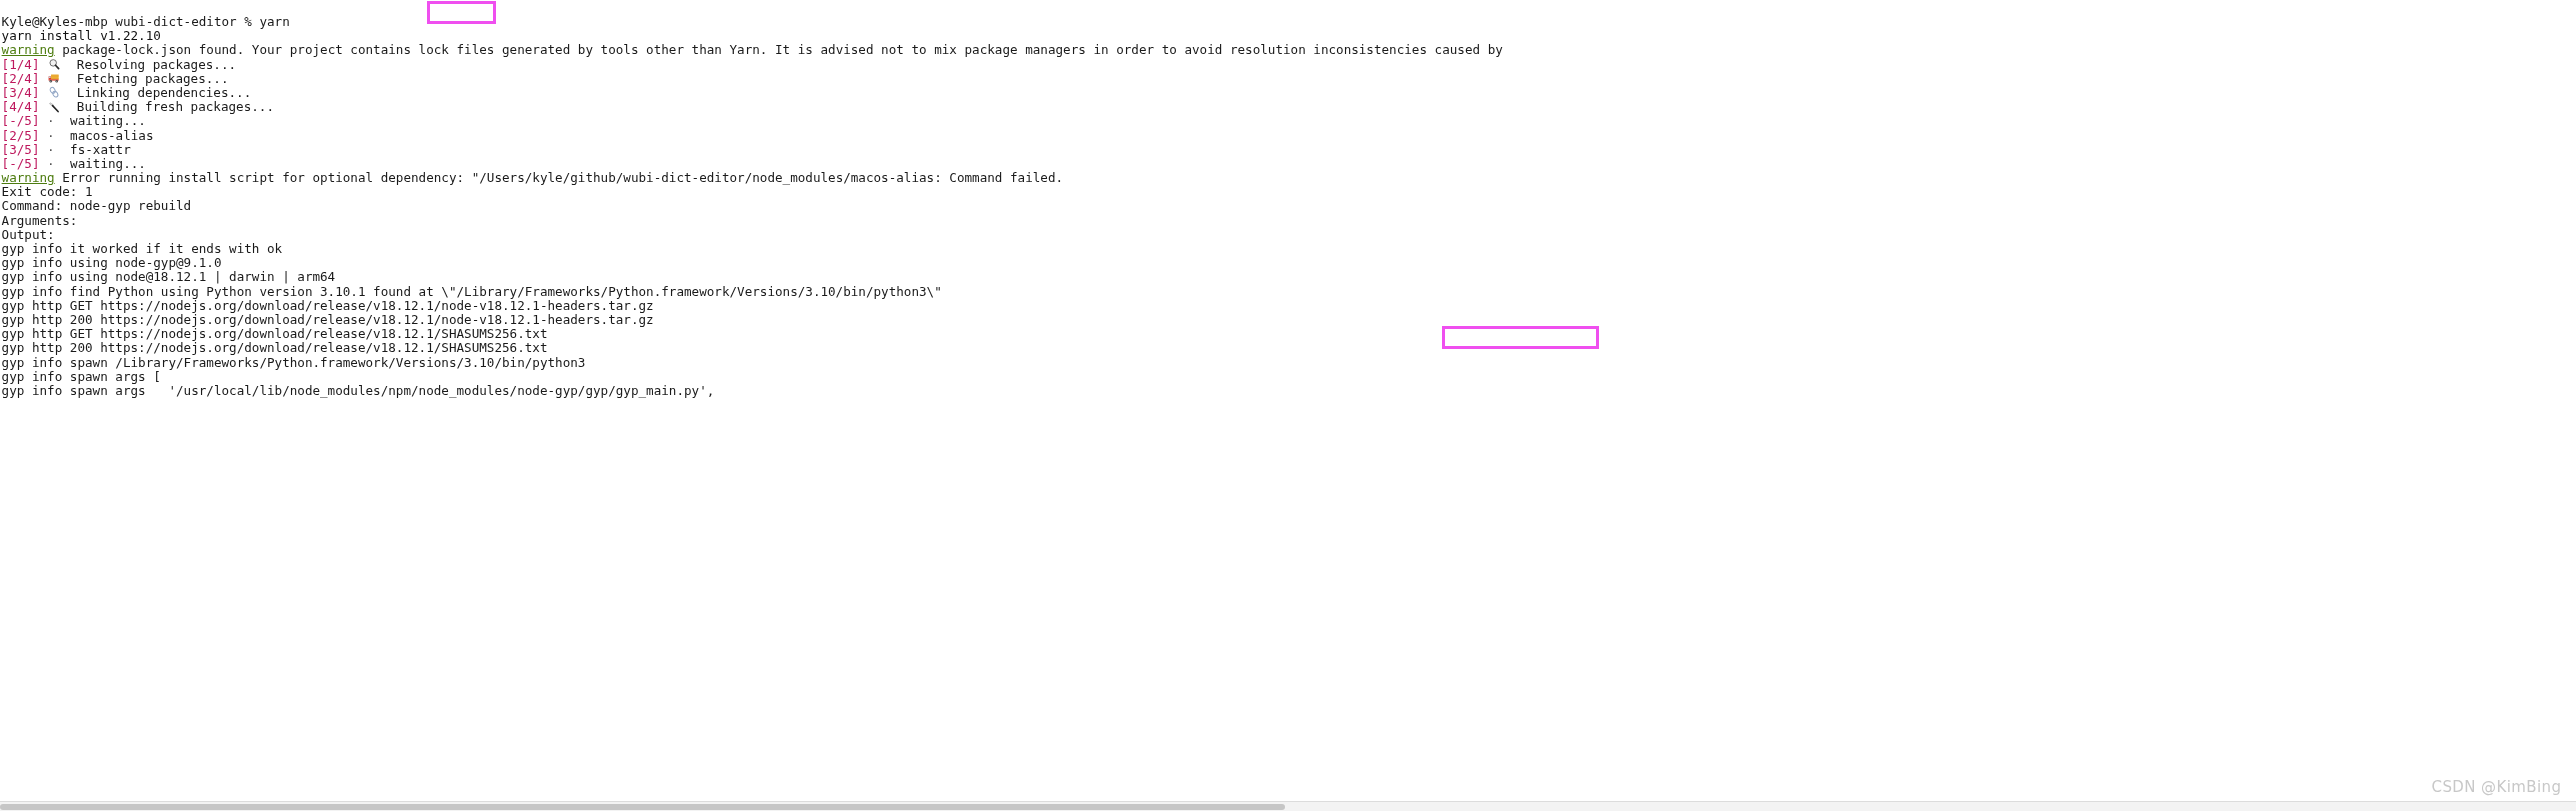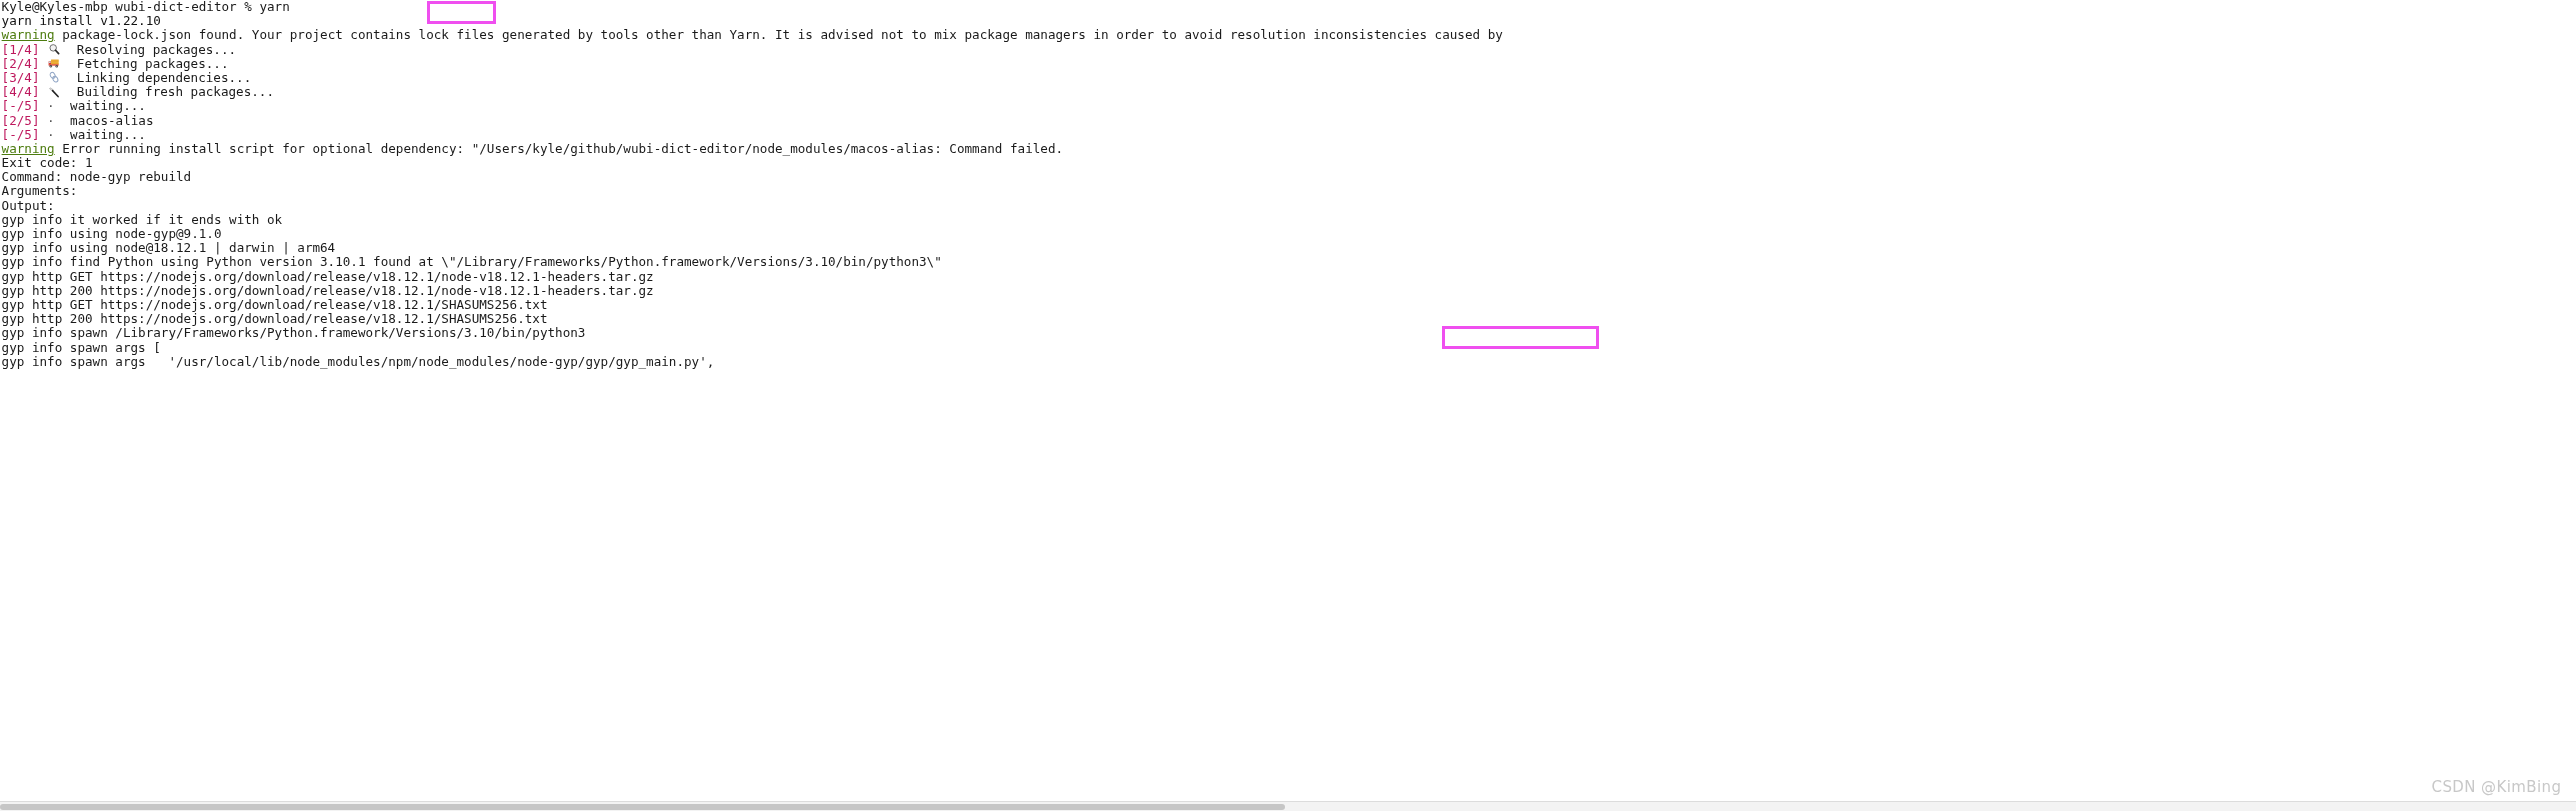--- a/index.html
+++ b/index.html
@@ -20,21 +20,21 @@
     width: 2576px;
     height: 812px;
     background: #ffffff;
     box-sizing: border-box;
     overflow: hidden;
   }
 
   .screen {
     position: absolute;
     left: 0;
-    top: 0;
+    top: 15px;
     width: 2576px;
     height: 794px;
     overflow: hidden;
     padding: 0 0 0 1.6px;
     box-sizing: border-box;
   }
 
   .line {
     display: block;
     height: 14.2px;
@@ -141,20 +141,21 @@
         <div class="line"><span class="seg t-dim">[3/4] </span><span class="ico"><svg viewBox="0 0 24 24" width="14.6" height="13">
               <ellipse cx="9" cy="8" rx="4.2" ry="5.6" fill="none" stroke="#8fa4c4" stroke-width="1.8" transform="rotate(-30 9 8)"></ellipse>
               <ellipse cx="14" cy="15" rx="4.2" ry="5.6" fill="none" stroke="#8fa4c4" stroke-width="1.8" transform="rotate(-30 14 15)"></ellipse>
             </svg></span><span class="seg t-normal">  Linking dependencies...</span></div>
         <div class="line"><span class="seg t-dim">[4/4] </span><span class="ico"><svg viewBox="0 0 24 24" width="14.6" height="13">
               <path d="M4.5 3.2 L10.5 7.2 L8.6 9.6 L3.2 5.2 Z" fill="#d8d8d8" stroke="#8a8a8a" stroke-width="0.8"></path>
               <line x1="8.8" y1="8.6" x2="19" y2="19.5" stroke="#242424" stroke-width="3" stroke-linecap="round"></line>
             </svg></span><span class="seg t-normal">  Building fresh packages...</span></div>
         <div class="line"><span class="seg t-dim">[-/5] </span><span class="dotmark">·</span><span class="seg t-normal"> waiting...</span></div>
         <div class="line"><span class="seg t-dim">[2/5] </span><span class="dotmark">·</span><span class="seg t-normal"> macos-alias</span></div>
+        <div class="line"><span class="seg t-dim">[3/5] </span><span class="dotmark">·</span><span class="seg t-normal"> fs-xattr</span></div>
         <div class="line"><span class="seg t-dim">[-/5] </span><span class="dotmark">·</span><span class="seg t-normal"> waiting...</span></div>
         <div class="line"><span class="seg t-warn">warning</span><span class="seg t-normal"> Error running install script for optional dependency: "/Users/kyle/github/wubi-dict-editor/node_modules/macos-alias: Command failed.</span></div>
         <div class="line"><span class="seg t-normal">Exit code: 1</span></div>
         <div class="line"><span class="seg t-normal">Command: node-gyp rebuild</span></div>
         <div class="line"><span class="seg t-normal">Arguments: </span></div>
         <div class="line"><span class="seg t-normal">Output:</span></div>
         <div class="line"><span class="seg t-normal">gyp info it worked if it ends with ok</span></div>
         <div class="line"><span class="seg t-normal">gyp info using node-gyp@9.1.0</span></div>
         <div class="line"><span class="seg t-normal">gyp info using node@18.12.1 | darwin | arm64</span></div>
         <div class="line"><span class="seg t-normal">gyp info find Python using Python version 3.10.1 found at \"/Library/Frameworks/Python.framework/Versions/3.10/bin/python3\"</span></div>

